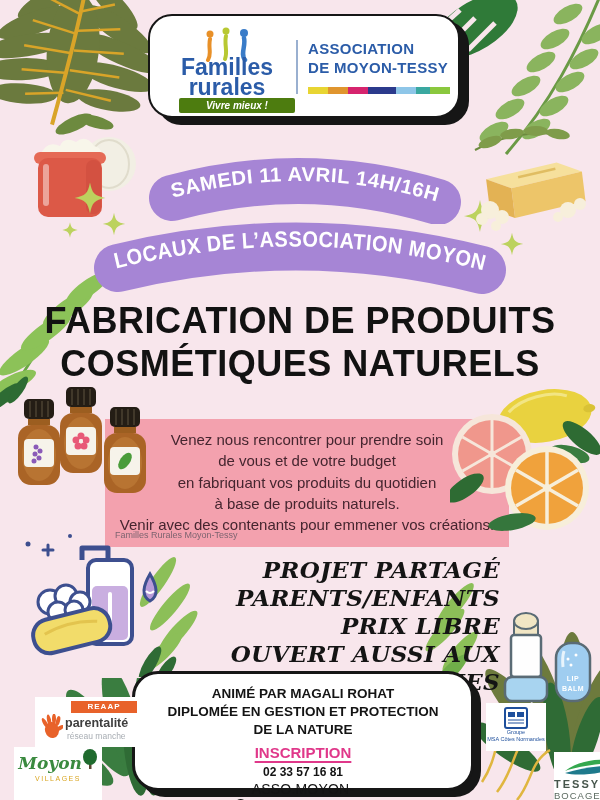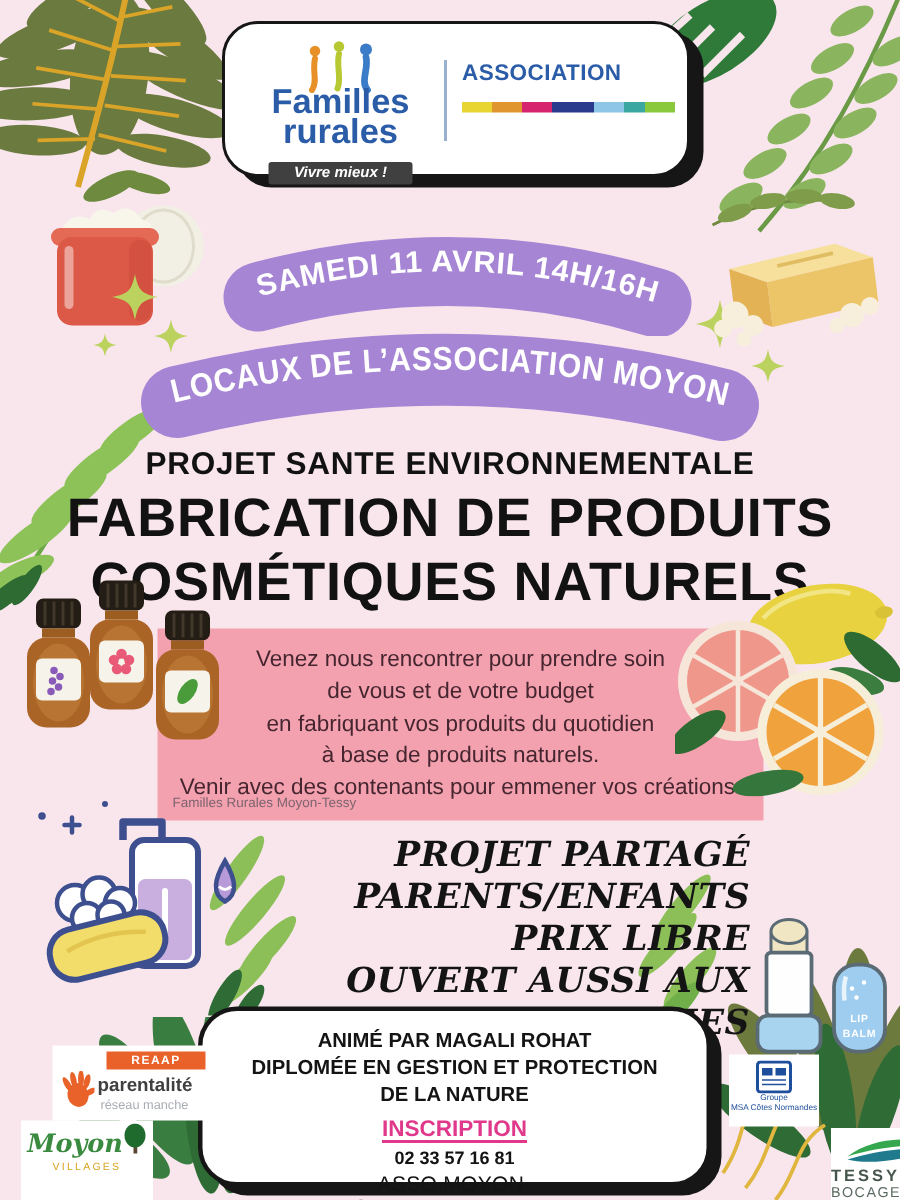--- a/index.html
+++ b/index.html
@@ -11,23 +11,23 @@
   .abs{position:absolute;}
   svg{display:block;}
   
   .logo-box{
     left:148px; top:14px; width:308px; height:100px;
     background:#ffffff; border:2.5px solid #161616; border-radius:24px;
     box-shadow:9px 7px 0 0 #161616; z-index:6;
   }
   .brand-line{position:absolute; width:122px; text-align:center;
     font-size:23px; font-weight:bold; color:#2b5ca8; letter-spacing:0;}
-  .tagline{position:absolute; left:13px; top:72px; width:96px; text-align:center;
-    background:#404040; color:#fff; font-size:10px; font-style:italic; font-weight:bold;
-    padding:2px 0; border-radius:2px;margin-top:10px;}
+  .tagline{position:absolute; left:13px; top:72px; width:116px; text-align:center;
+    background:#4d7c0f; color:#fff; font-size:10px; font-style:italic; font-weight:bold;
+    padding:2px 0; border-radius:2px;}
   .assoc-line{font-size:15px; font-weight:800; color:#2b5ca8; line-height:1.25; letter-spacing:.3px;}
   .color-bar{display:flex; width:142px; height:7px; margin-top:9px;}
   .color-bar span{height:100%;}
   
   .banner-text{font-family:"Liberation Sans",sans-serif; font-weight:700; fill:#ffffff; letter-spacing:.5px;}
   
   .title-wrap{left:30px; top:298px; width:540px; text-align:center; z-index:2; color:#121212;}
   .title-sub{font-size:21px; font-weight:800; letter-spacing:.5px;}
   .title-main{font-size:36px; font-weight:800; letter-spacing:.5px; line-height:1.12; margin-top:3px;}
   
@@ -233,21 +233,20 @@
   <div class="abs" style="left:86px; top:210px; z-index:2">
     <svg width="428" height="84" viewBox="0 0 428 84">
       <path id="arcloc" d="M 32 58 Q 214 14 396 60" stroke="#a685d5" stroke-width="48" fill="none" stroke-linecap="round"></path>
       <text class="banner-text" font-size="22">
         <textPath href="#arcloc" startOffset="50%" text-anchor="middle" textLength="372" lengthAdjust="spacingAndGlyphs">LOCAUX DE L’ASSOCIATION MOYON</textPath>
       </text>
     </svg>
   </div>
 
   <div class="abs title-wrap">
-    <div class="title-sub">PROJET SANTE ENVIRONNEMENTALE</div>
     <div class="title-main">FABRICATION DE PRODUITS</div>
     <div class="title-main">COSMÉTIQUES NATURELS</div>
   </div>
 
   <div class="abs desc-box">
     <div>Venez nous rencontrer pour prendre soin</div>
     <div>de vous et de votre budget</div>
     <div>en fabriquant vos produits du quotidien</div>
     <div>à base de produits naturels.</div>
     <div>Venir avec des contenants pour emmener vos créations.</div>
@@ -468,20 +467,21 @@
           <path d="M44 12 C46 20 40 28 45 34" stroke="#3a7cc8" stroke-width="4.5"></path>
         </svg>
       </div>
       <div class="brand-line" style="top:28px;">Familles</div>
       <div class="brand-line" style="top:48px;">rurales</div>
       <div class="tagline">Vivre mieux !</div>
     </div>
     <div class="abs" style="left:146px; top:24px; width:2px; height:54px; background:#9ab0d0;"></div>
     <div class="abs" style="left:158px; top:24px; width:142px;">
       <div class="assoc-line">ASSOCIATION</div>
+      <div class="assoc-line">DE MOYON-TESSY</div>
       <div class="color-bar">
         <span style="flex:1; background:#e8d532"></span>
         <span style="flex:1; background:#e0952e"></span>
         <span style="flex:1; background:#d6246e"></span>
         <span style="flex:1.4; background:#2b3a8c"></span>
         <span style="flex:1; background:#8ec6e8"></span>
         <span style="flex:0.7; background:#3aa8a0"></span>
         <span style="flex:1; background:#8ac83e"></span>
       </div>
     </div>

